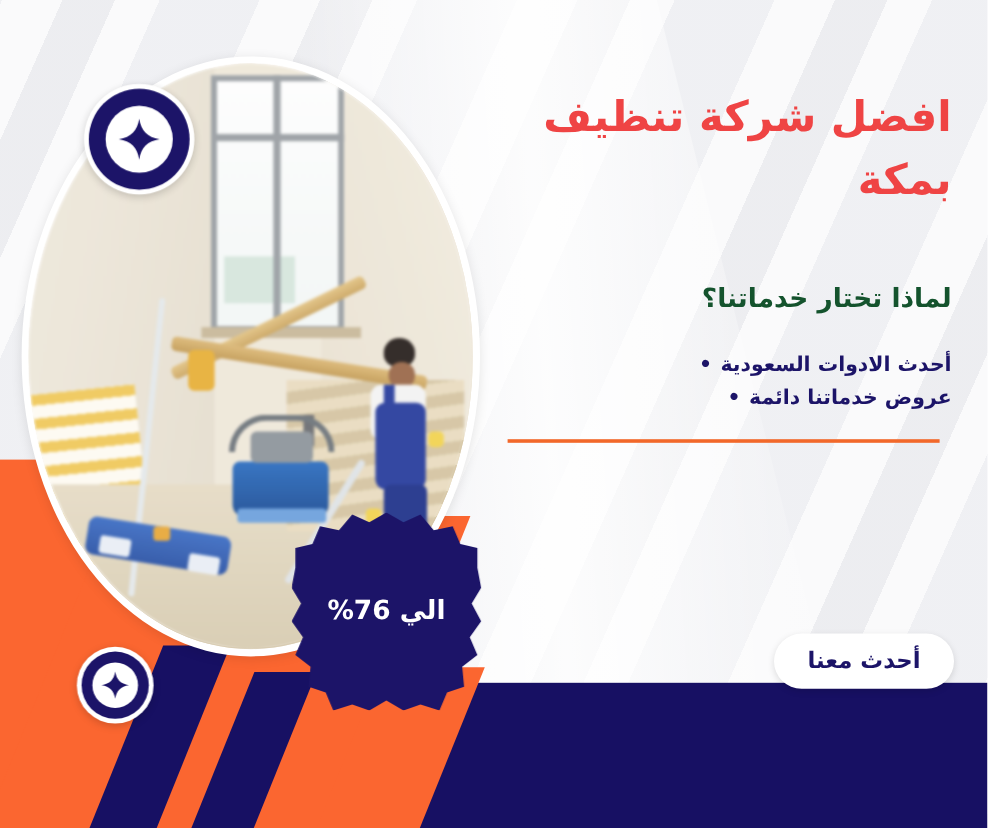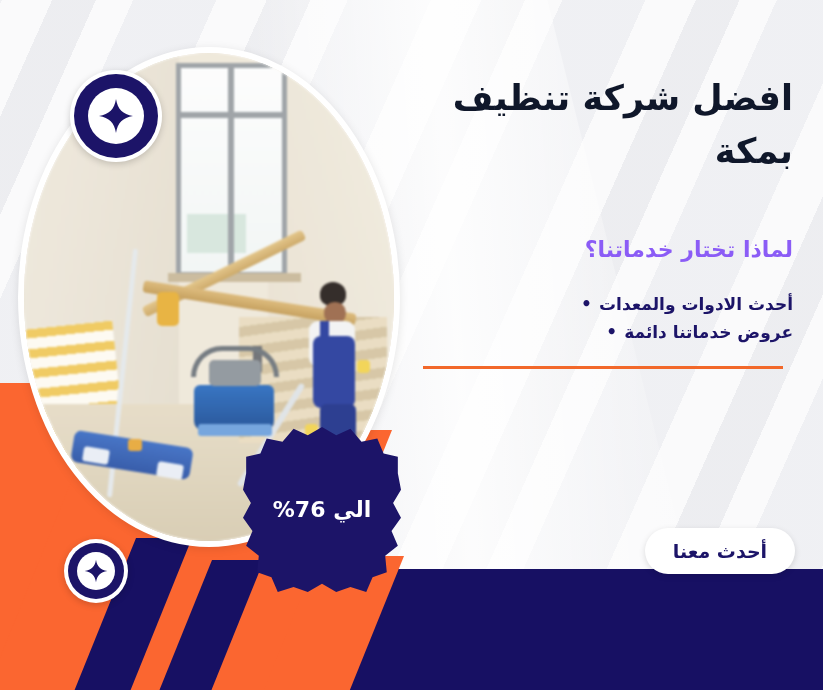--- a/index.html
+++ b/index.html
@@ -259,29 +259,29 @@
   
   .content {
     position: absolute;
     right: 30px;
     top: 72px;
     width: 370px;
     text-align: right;
     direction: rtl;
   }
   .headline {
-    color: #0f172a;
+    color: #ef4444;
     font-size: 35px;
     font-weight: bold;
     line-height: 1.52;
     margin: 0;
     letter-spacing: -0.2px;
   }
   .subhead {
-    color: #8b5cf6;
+    color: #14532d;
     font-size: 22px;
     font-weight: bold;
     margin: 58px 0 0 0;
     line-height: 1.3;
   }
   .bullets {
     list-style: none;
     margin: 26px 0 0 0;
     padding: 0;
   }
@@ -413,21 +413,21 @@
   </div>
 
   <div class="badge">
     <div class="badge-line">الي 76%</div>
   </div>
 
   <div class="content">
     <h1 class="headline">افضل شركة تنظيف بمكة</h1>
     <h2 class="subhead">لماذا تختار خدماتنا؟</h2>
     <ul class="bullets">
-      <li>أحدث الادوات والمعدات</li>
+      <li>أحدث الادوات السعودية</li>
       <li>عروض خدماتنا دائمة</li>
     </ul>
     <div class="rule"></div>
   </div>
 
   <div class="cta-row">
     <button class="cta">أحدث معنا</button>
   </div>
 
 </div>

